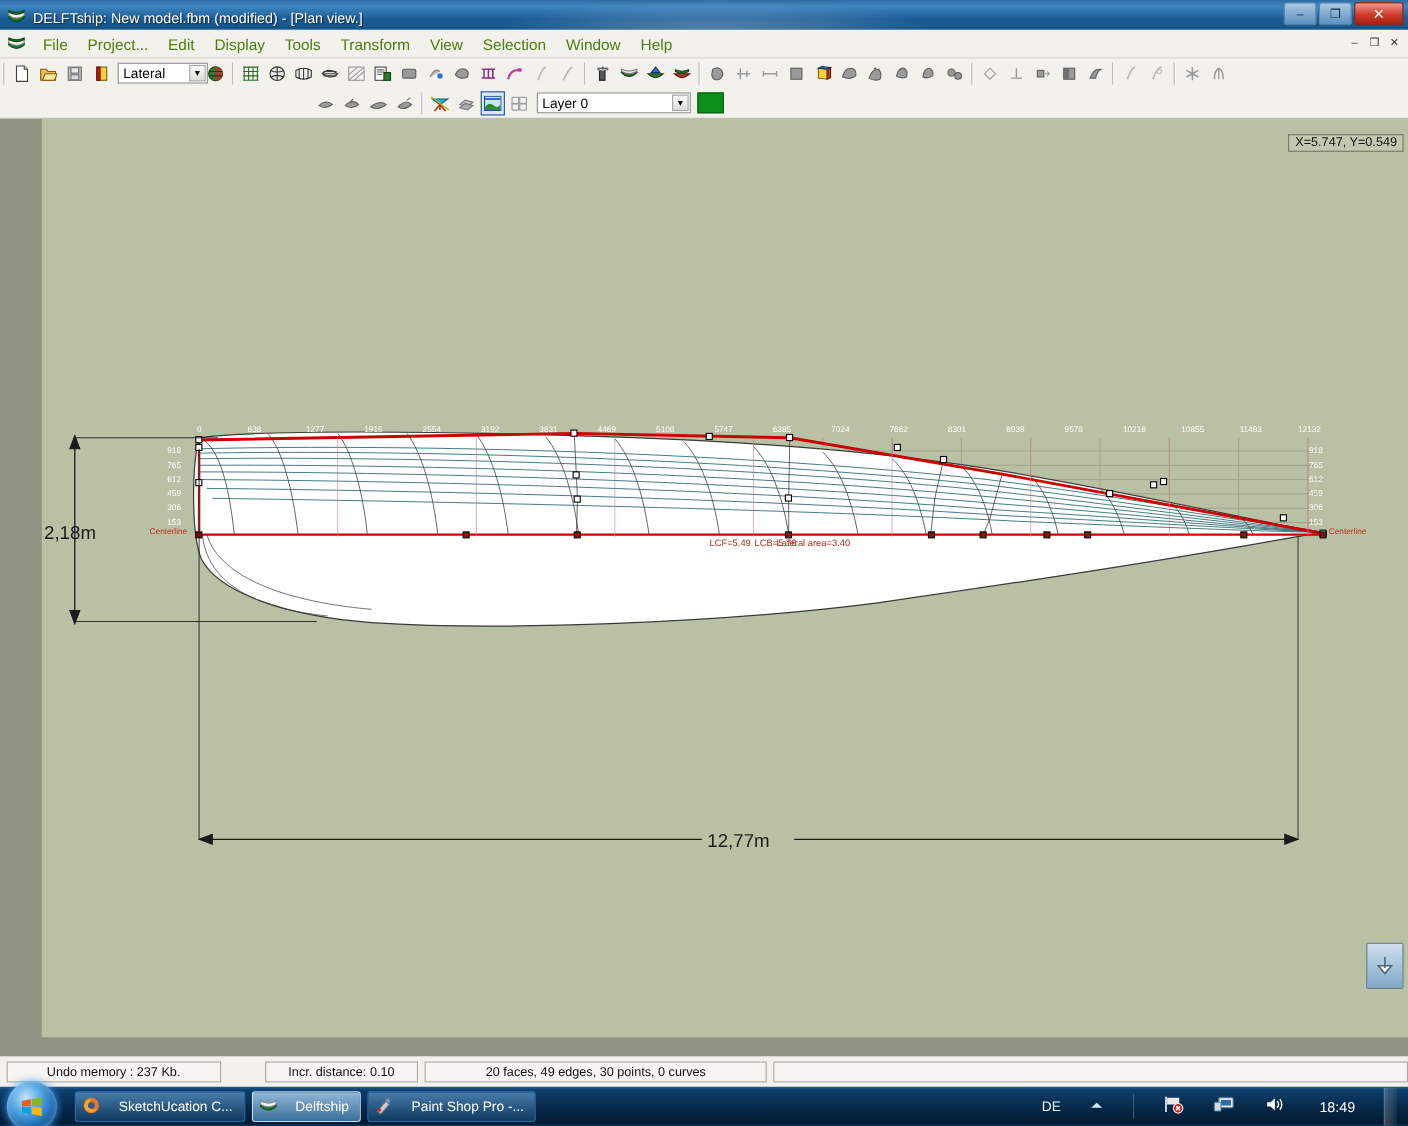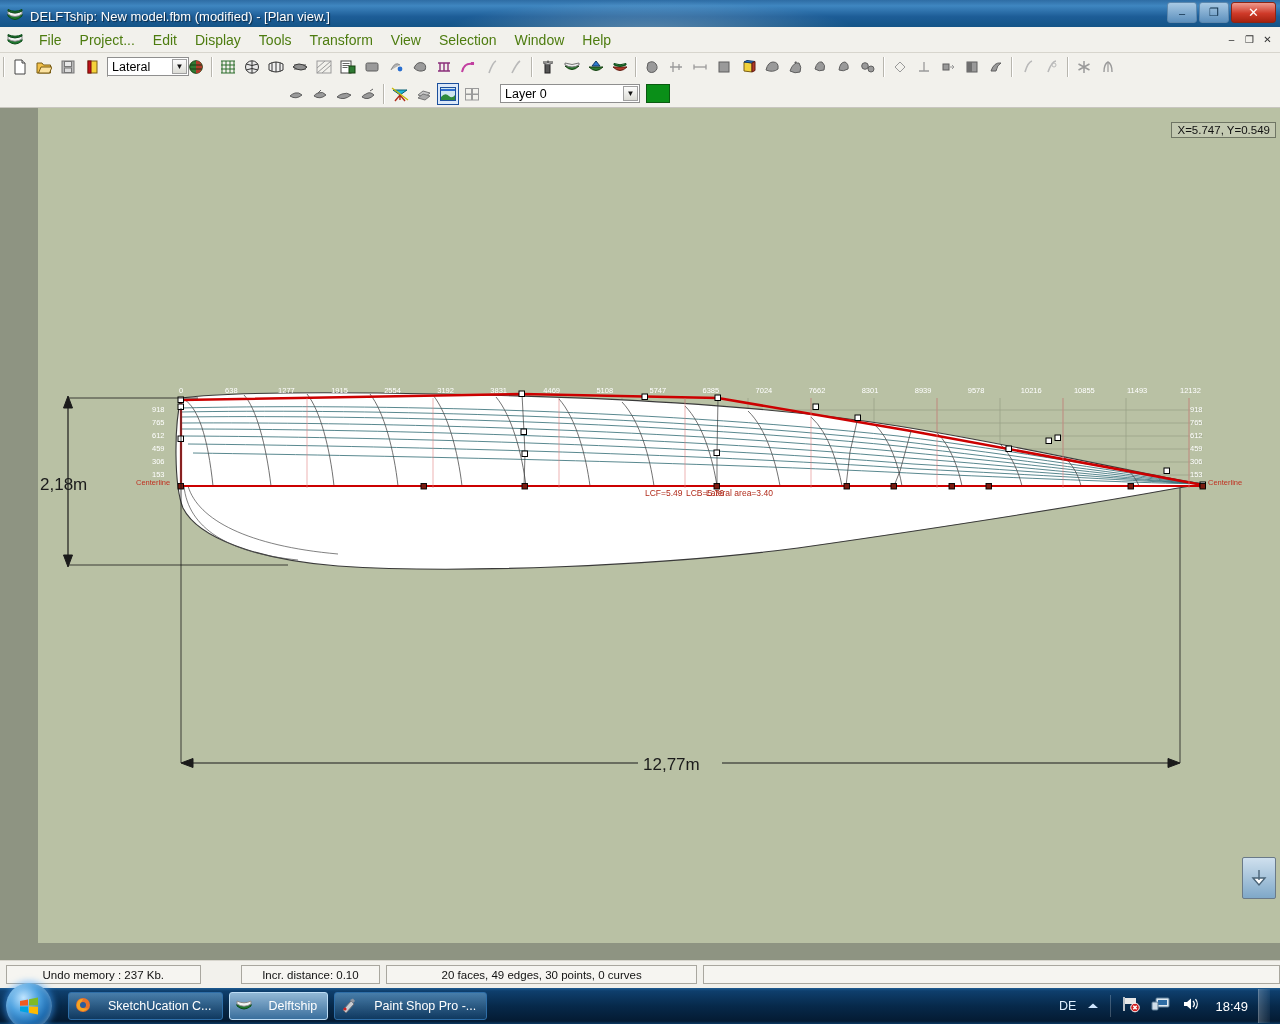--- a/index.html
+++ b/index.html
@@ -72,21 +72,21 @@
     height:19px; border:1px solid #8f8f8f; background:#fff;
     display:flex; align-items:center; font-size:12.5px; color:#000;
     padding-left:4px; position:relative;
   }
   .combo .arrow {
     position:absolute; right:1px; top:1px; width:15px; height:15px;
     background:linear-gradient(180deg,#fcfcfc,#dcdcd6); border:1px solid #a0a0a0;
     display:flex; align-items:center; justify-content:center; font-size:8px; color:#111;
   }
   #qualitycombo { width:82px; margin-left:3px; }
-  #layercombo { width:140px; margin-left:16px; }
+  #layercombo { width:140px; margin-left:4px; }
   #layercolor { width:24px; height:19px; background:#0a8f18; border:1px solid #0a5a10; margin-left:6px; }
 
   
   #clientframe {
     position:absolute; left:0; top:108px; width:1280px; height:852px;
     background:#8e9482;
   }
   #canvas {
     position:absolute; left:38px; top:0px; width:1242px; height:835px;
     background:#b9c1a4; overflow:hidden;
@@ -136,21 +136,21 @@
     border:1px solid #2e6ea8; border-radius:3px;
     background: linear-gradient(180deg, rgba(120,180,225,.55), rgba(25,80,130,.55));
     display:flex; align-items:center; gap:17px;
     color:#ffffff; font-size:12.5px; white-space:nowrap;
   }
   .taskitem.active {
     background: linear-gradient(180deg, rgba(190,225,250,.75), rgba(80,145,200,.7));
     border-color:#bcdcf5;
   }
   #tray {
-    position:absolute; right:0; top:0; height:36px; display:flex; align-items:center; gap:10px; padding-right:10px;
+    position:absolute; right:0; top:0; height:36px; display:flex; align-items:center; gap:26px; padding-right:10px;
   }
   #tray .tl { color:#dff0ff; font-size:12.5px; }
   #trayclock { color:#ffffff; font-size:13px; margin-left:4px; }
   .traydiv { width:1px; height:22px; background:rgba(255,255,255,.22); }
   #showdesk { width:12px; height:34px; background:linear-gradient(90deg,rgba(255,255,255,.22),rgba(255,255,255,.05)); border-left:1px solid rgba(255,255,255,.3); }
 
   .tinylbl { font-size:7.5px; fill:#ffffff; font-family:"Liberation Sans", sans-serif; }
   .redlbl  { font-size:7.5px; fill:#c03020; font-family:"Liberation Sans", sans-serif; }
   .dimlbl  { font-size:17px; fill:#1b1b1b; font-family:"Liberation Sans", sans-serif; }
   .annlbl  { font-size:8.5px; fill:#b02a1a; font-family:"Liberation Sans", sans-serif; }

